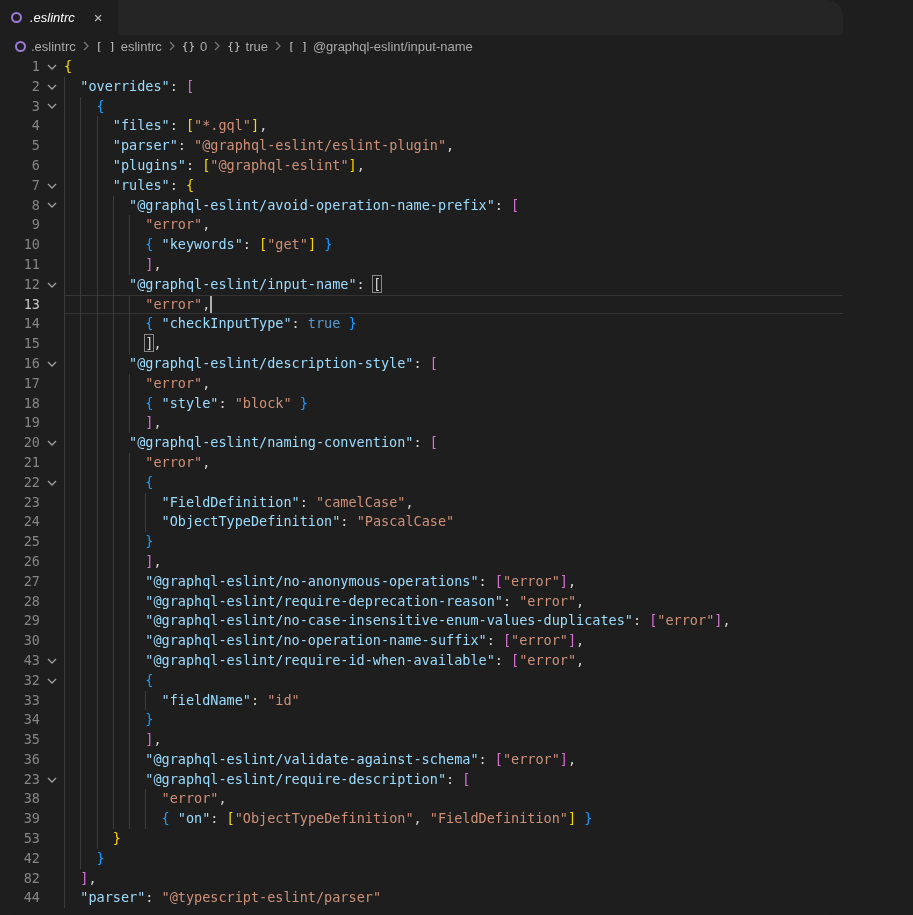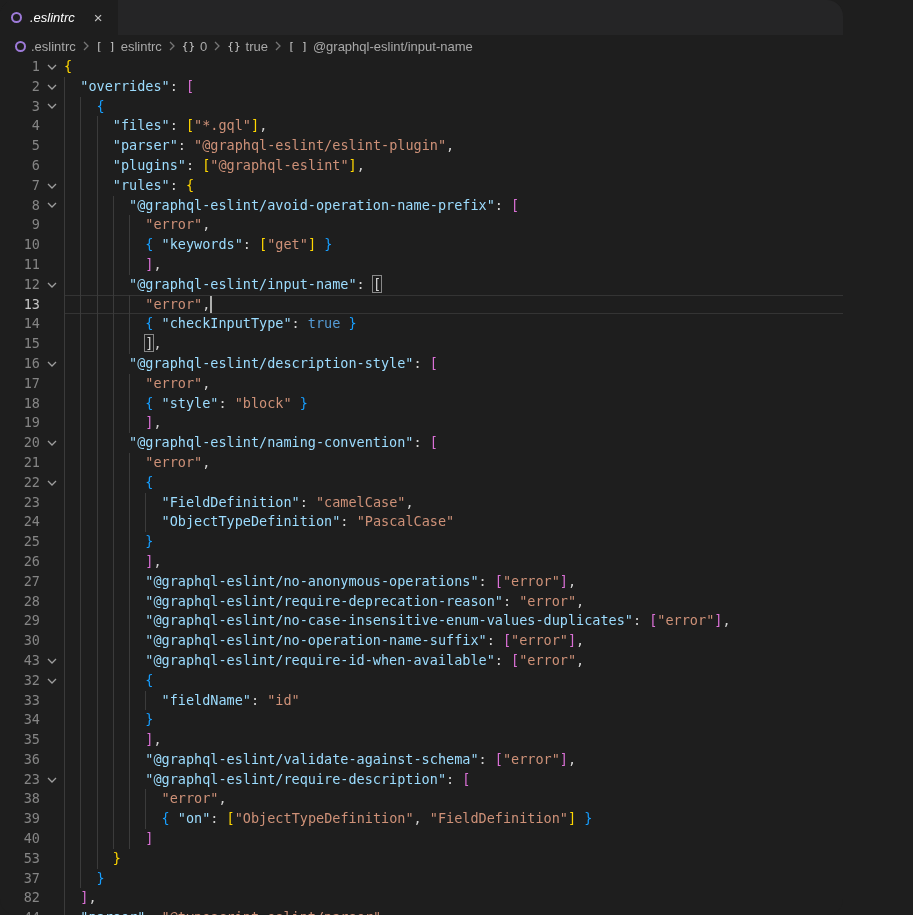--- a/index.html
+++ b/index.html
@@ -149,21 +149,20 @@
             </svg></span><span class="txt"><span class="guide" style="left: 0ch;"></span><span class="guide" style="left: 2ch;"></span><span class="guide" style="left: 4ch;"></span><span class="guide" style="left: 6ch;"></span><span class="guide" style="left: 8ch;"></span>          <span style="color: rgb(23, 159, 255);">{</span></span></div>
         <div class="line"><span class="ln">33</span><span class="fold"></span><span class="txt"><span class="guide" style="left: 0ch;"></span><span class="guide" style="left: 2ch;"></span><span class="guide" style="left: 4ch;"></span><span class="guide" style="left: 6ch;"></span><span class="guide" style="left: 8ch;"></span><span class="guide" style="left: 10ch;"></span>            <span style="color: rgb(156, 220, 254);">"fieldName"</span><span style="color: rgb(212, 212, 212);">: </span><span style="color: rgb(206, 145, 120);">"id"</span></span></div>
         <div class="line"><span class="ln">34</span><span class="fold"></span><span class="txt"><span class="guide" style="left: 0ch;"></span><span class="guide" style="left: 2ch;"></span><span class="guide" style="left: 4ch;"></span><span class="guide" style="left: 6ch;"></span><span class="guide" style="left: 8ch;"></span>          <span style="color: rgb(23, 159, 255);">}</span></span></div>
         <div class="line"><span class="ln">35</span><span class="fold"></span><span class="txt"><span class="guide" style="left: 0ch;"></span><span class="guide" style="left: 2ch;"></span><span class="guide" style="left: 4ch;"></span><span class="guide" style="left: 6ch;"></span><span class="guide" style="left: 8ch;"></span>          <span style="color: rgb(218, 112, 214);">]</span><span style="color: rgb(212, 212, 212);">,</span></span></div>
         <div class="line"><span class="ln">36</span><span class="fold"></span><span class="txt"><span class="guide" style="left: 0ch;"></span><span class="guide" style="left: 2ch;"></span><span class="guide" style="left: 4ch;"></span><span class="guide" style="left: 6ch;"></span><span class="guide" style="left: 8ch;"></span>          <span style="color: rgb(156, 220, 254);">"@graphql-eslint/validate-against-schema"</span><span style="color: rgb(212, 212, 212);">: </span><span style="color: rgb(218, 112, 214);">[</span><span style="color: rgb(206, 145, 120);">"error"</span><span style="color: rgb(218, 112, 214);">]</span><span style="color: rgb(212, 212, 212);">,</span></span></div>
         <div class="line"><span class="ln">23</span><span class="fold"><svg width="10" height="12">
               <path d="M1 4 L5 8 L9 4" stroke="#9e9e9e" fill="none" stroke-width="1.3"></path>
             </svg></span><span class="txt"><span class="guide" style="left: 0ch;"></span><span class="guide" style="left: 2ch;"></span><span class="guide" style="left: 4ch;"></span><span class="guide" style="left: 6ch;"></span><span class="guide" style="left: 8ch;"></span>          <span style="color: rgb(156, 220, 254);">"@graphql-eslint/require-description"</span><span style="color: rgb(212, 212, 212);">: </span><span style="color: rgb(218, 112, 214);">[</span></span></div>
         <div class="line"><span class="ln">38</span><span class="fold"></span><span class="txt"><span class="guide" style="left: 0ch;"></span><span class="guide" style="left: 2ch;"></span><span class="guide" style="left: 4ch;"></span><span class="guide" style="left: 6ch;"></span><span class="guide" style="left: 8ch;"></span><span class="guide" style="left: 10ch;"></span>            <span style="color: rgb(206, 145, 120);">"error"</span><span style="color: rgb(212, 212, 212);">,</span></span></div>
         <div class="line"><span class="ln">39</span><span class="fold"></span><span class="txt"><span class="guide" style="left: 0ch;"></span><span class="guide" style="left: 2ch;"></span><span class="guide" style="left: 4ch;"></span><span class="guide" style="left: 6ch;"></span><span class="guide" style="left: 8ch;"></span><span class="guide" style="left: 10ch;"></span>            <span style="color: rgb(23, 159, 255);">{ </span><span style="color: rgb(156, 220, 254);">"on"</span><span style="color: rgb(212, 212, 212);">: </span><span style="color: rgb(255, 215, 0);">[</span><span style="color: rgb(206, 145, 120);">"ObjectTypeDefinition"</span><span style="color: rgb(212, 212, 212);">, </span><span style="color: rgb(206, 145, 120);">"FieldDefinition"</span><span style="color: rgb(255, 215, 0);">]</span><span style="color: rgb(212, 212, 212);"> </span><span style="color: rgb(23, 159, 255);">}</span></span></div>
-        <div class="line"><span class="ln">40</span><span class="fold"></span><span class="txt"><span class="guide" style="left: 0ch;"></span><span class="guide" style="left: 2ch;"></span><span class="guide" style="left: 4ch;"></span><span class="guide" style="left: 6ch;"></span><span class="guide" style="left: 8ch;"></span>          <span style="color: rgb(218, 112, 214);">]</span></span></div>
         <div class="line"><span class="ln">53</span><span class="fold"></span><span class="txt"><span class="guide" style="left: 0ch;"></span><span class="guide" style="left: 2ch;"></span><span class="guide" style="left: 4ch;"></span>      <span style="color: rgb(255, 215, 0);">}</span></span></div>
-        <div class="line"><span class="ln">37</span><span class="fold"></span><span class="txt"><span class="guide" style="left: 0ch;"></span><span class="guide" style="left: 2ch;"></span>    <span style="color: rgb(23, 159, 255);">}</span></span></div>
+        <div class="line"><span class="ln">42</span><span class="fold"></span><span class="txt"><span class="guide" style="left: 0ch;"></span><span class="guide" style="left: 2ch;"></span>    <span style="color: rgb(23, 159, 255);">}</span></span></div>
         <div class="line"><span class="ln">82</span><span class="fold"></span><span class="txt"><span class="guide" style="left: 0ch;"></span>  <span style="color: rgb(218, 112, 214);">]</span><span style="color: rgb(212, 212, 212);">,</span></span></div>
         <div class="line"><span class="ln">44</span><span class="fold"></span><span class="txt"><span class="guide" style="left: 0ch;"></span>  <span style="color: rgb(156, 220, 254);">"parser"</span><span style="color: rgb(212, 212, 212);">: </span><span style="color: rgb(206, 145, 120);">"@typescript-eslint/parser"</span></span></div>
       </div>
   </div>
 
 </div>
 
 </body></html>

